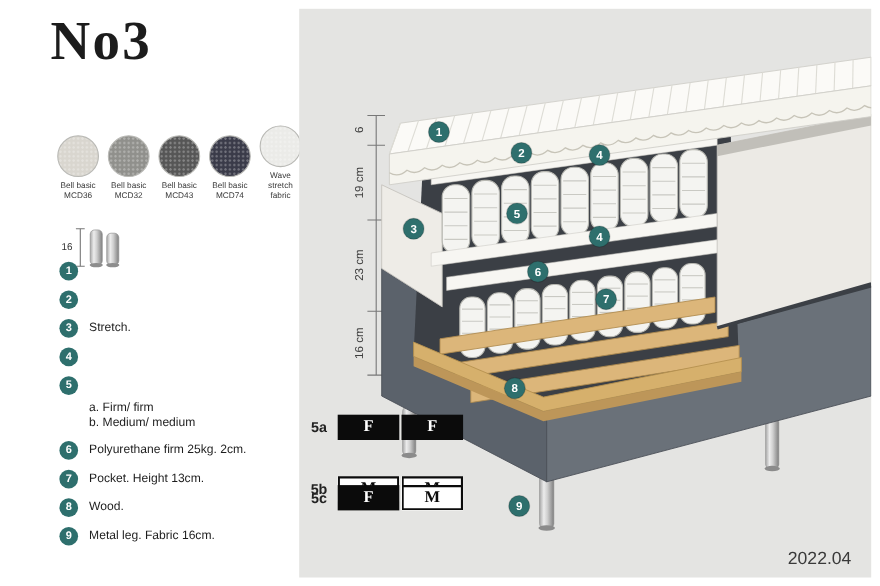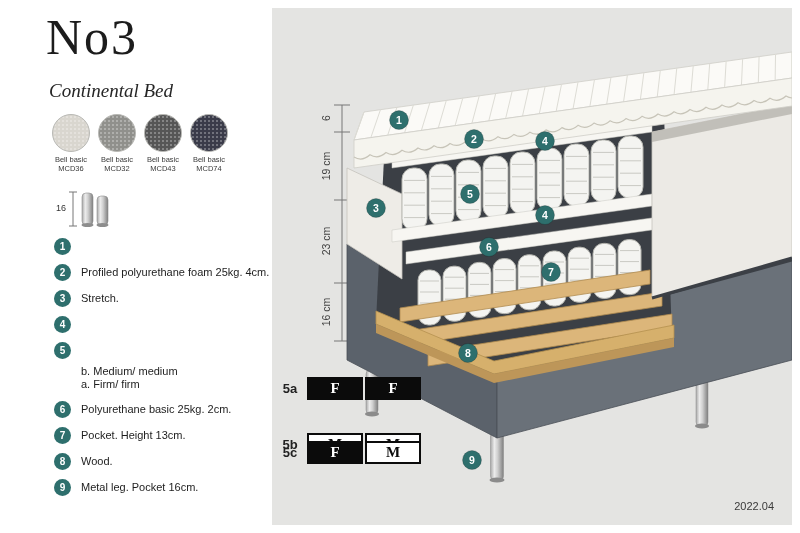--- a/index.html
+++ b/index.html
@@ -1,30 +1,30 @@
 <!DOCTYPE html>
 <html style="--accent: #2e6f6d; --panel: #e4e4e2; --base_left: #5b626b; --base_right: #6a7179; --wood: #dcb67a; --wood_dark: #bd9659; --spring: #f4f4f1;"><head>
 <meta charset="utf-8">
 <style>
   html,body{margin:0;padding:0;background:#fff;}
   .page{position:relative;width:800px;height:533px;background:#fff;overflow:hidden;
         font-family:"Liberation Sans",sans-serif;color:#222;}
 
   
   .title{position:absolute;left:46px;top:12px;margin:0;font-family:"Liberation Serif",serif;
-         font-weight:400;font-size:50px;line-height:1;color:#1c1c1c;letter-spacing:2px;text-align:center;}
+         font-weight:700;font-size:50px;line-height:1;color:#1c1c1c;letter-spacing:2px;text-align:center;}
   .subtitle{position:absolute;left:49px;top:80px;font-family:"Liberation Serif",serif;
             font-style:italic;font-size:19px;color:#262626;}
   .swatches{position:absolute;left:50px;top:114px;display:flex;gap:4px;align-items:flex-end;}
   .swatch{width:42px;display:flex;flex-direction:column;align-items:center;}
   .dot{width:38px;height:38px;border-radius:50%;border:1px solid #b9b9b5;box-sizing:border-box;
        background-image:radial-gradient(rgba(255,255,255,.28) 1px,transparent 1.2px);
        background-size:4px 4px;}
   .swl{margin-top:3px;font-size:7.5px;line-height:1.2;color:#3a3a3a;text-align:center;}
-  .legicon{position:absolute;left:52px;top:184px;}
+  .legicon{position:absolute;left:52px;top:200px;}
   .legend{position:absolute;left:54px;top:238px;width:224px;}
   .litem{display:flex;align-items:flex-start;gap:10px;margin-bottom:9px;}
   .badge{flex:0 0 17px;width:17px;height:17px;border-radius:50%;background:var(--accent,#2e6f6d);
          color:#fff;font-size:10px;font-weight:700;text-align:center;line-height:17px;}
   .ltext{font-size:11px;color:#1d1d1d;padding-top:2px;white-space:nowrap;}
   .lsub{margin:-3px 0 9px 27px;font-size:11px;color:#1d1d1d;line-height:1.22;}
 
   
   .panel{position:absolute;left:272px;top:8px;width:520px;height:517px;background:var(--panel,#e4e4e2);}
   .panel svg.bed{position:absolute;left:0;top:0;}
@@ -32,46 +32,49 @@
   .btxt{font:700 10.5px "Liberation Sans",sans-serif;fill:#fff;text-anchor:middle;}
   .bcirc{fill:var(--accent,#2e6f6d);stroke:rgba(0,0,0,.18);stroke-width:1;}
 
   .firm{position:absolute;display:flex;align-items:center;}
   .firm .flabel{width:24px;margin-right:5px;text-align:center;font-size:13px;font-weight:700;color:#222;}
   .fbar{display:flex;gap:2px;}
   .fcell{width:56px;height:23px;display:flex;align-items:center;justify-content:center;
          font:700 15px "Liberation Serif",serif;}
   .fcell[data-variant="dark"]{background:#0b0b0b;color:#fff;}
   .fcell[data-variant="light"]{background:#fff;color:#0b0b0b;box-shadow:inset 0 0 0 2px #0b0b0b;}
-  .version{position:absolute;right:18px;top:492px;font-size:11px;color:#3a3a3a;}
+  .version{position:absolute;right:18px;top:492px;font-size:16px;color:#3a3a3a;}
 </style>
 </head>
 <body>
 
 <div class="page">
 
   <h1 class="title">No3</h1>
-  <div class="subtitle">Continental Bed</div>
 
   <div class="swatches">
     <div class="swatch">
       <span class="dot" style="background-color: rgb(217, 214, 207);"></span>
       <span class="swl"><span>Bell basic</span><br><span>MCD36</span></span>
     </div>
     <div class="swatch">
       <span class="dot" style="background-color: rgb(144, 144, 140);"></span>
       <span class="swl"><span>Bell basic</span><br><span>MCD32</span></span>
     </div>
     <div class="swatch">
       <span class="dot" style="background-color: rgb(86, 86, 86);"></span>
       <span class="swl"><span>Bell basic</span><br><span>MCD43</span></span>
     </div>
     <div class="swatch">
       <span class="dot" style="background-color: rgb(58, 59, 73);"></span>
       <span class="swl"><span>Bell basic</span><br><span>MCD74</span></span>
+    </div>
+    <div class="swatch">
+      <span class="dot" style="background-color: rgb(235, 235, 232);"></span>
+      <span class="swl"><span>Wave</span><br><span>stretch fabric</span></span>
     </div>
   </div>
 
   <div class="legicon">
     <svg width="74" height="48">
       <defs>
         <linearGradient id="legGrad2" x1="0" y1="0" x2="1" y2="0">
           <stop offset="0" stop-color="#a8a8a8"></stop>
             <stop offset=".3" stop-color="#ececec"></stop>
           <stop offset=".55" stop-color="#cfcfcf"></stop>
@@ -90,51 +93,50 @@
       </g>
     </svg>
   </div>
 
   <div class="legend">
     <div class="litem">
         <span class="badge">1</span>
       </div>
     <div class="litem">
         <span class="badge">2</span>
-        <span class="ltext">Profiled polyurethane foam 25kg. 4cm.</span>
       </div>
     <div class="litem">
         <span class="badge">3</span>
         <span class="ltext">Stretch.</span>
       </div>
     <div class="litem">
         <span class="badge">4</span>
       </div>
     <div class="litem">
         <span class="badge">5</span>
       </div>
     <div class="lsub">
+      <div>a. Firm/ firm</div>
       <div>b. Medium/ medium</div>
-      <div>a. Firm/ firm</div>
     </div>
     <div class="litem">
         <span class="badge">6</span>
-        <span class="ltext">Polyurethane basic 25kg. 2cm.</span>
+        <span class="ltext">Polyurethane firm 25kg. 2cm.</span>
       </div>
     <div class="litem">
         <span class="badge">7</span>
         <span class="ltext">Pocket. Height 13cm.</span>
       </div>
     <div class="litem">
         <span class="badge">8</span>
         <span class="ltext">Wood.</span>
       </div>
     <div class="litem">
         <span class="badge">9</span>
-        <span class="ltext">Metal leg. Pocket 16cm.</span>
+        <span class="ltext">Metal leg. Fabric 16cm.</span>
       </div>
   </div>
 
   <section class="panel">
     <svg id="bed-svg" class="bed" width="520" height="517" viewBox="0 0 520 517">
       <defs>
         <linearGradient id="legGrad" x1="0" y1="0" x2="1" y2="0">
           <stop offset="0" stop-color="#a8a8a8"></stop>
             <stop offset=".3" stop-color="#ececec"></stop>
           <stop offset=".55" stop-color="#cfcfcf"></stop>

